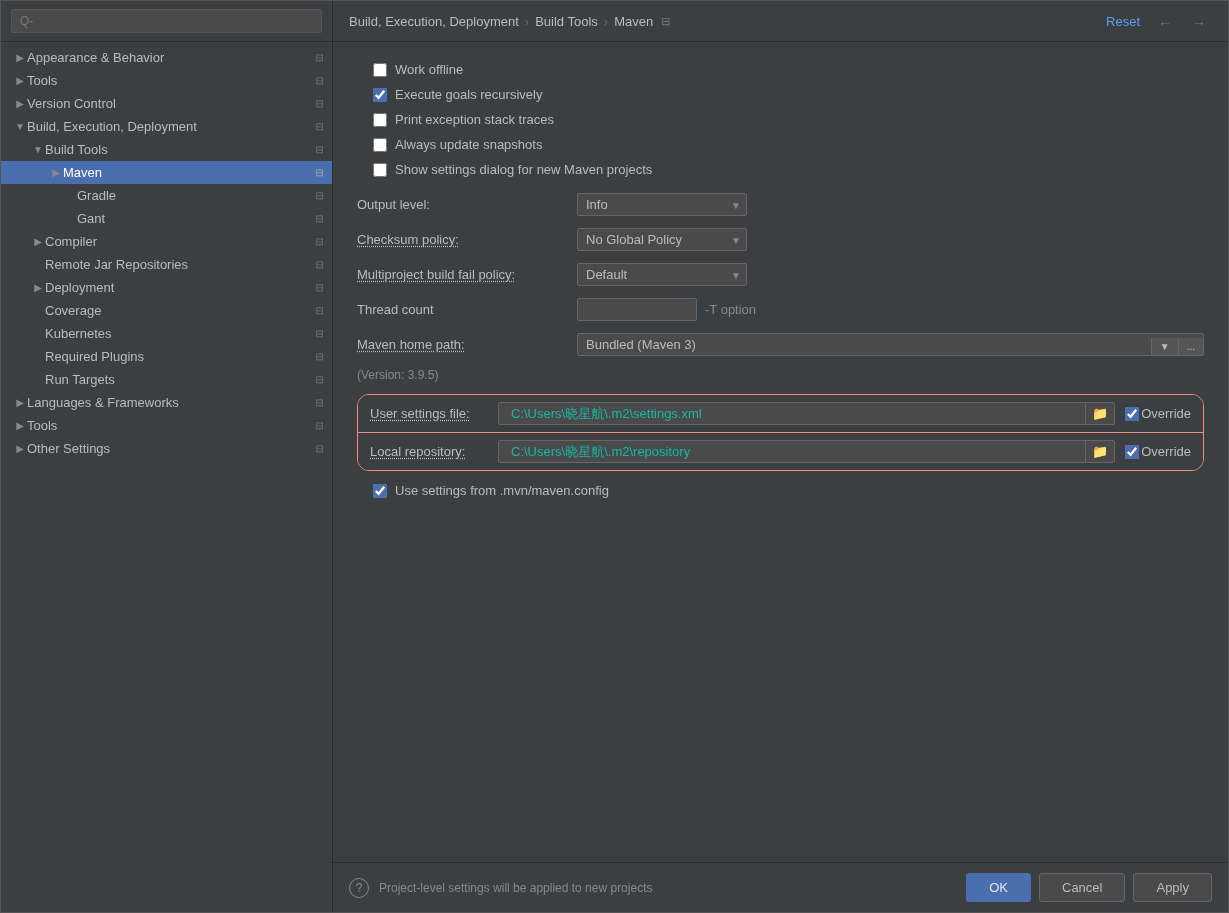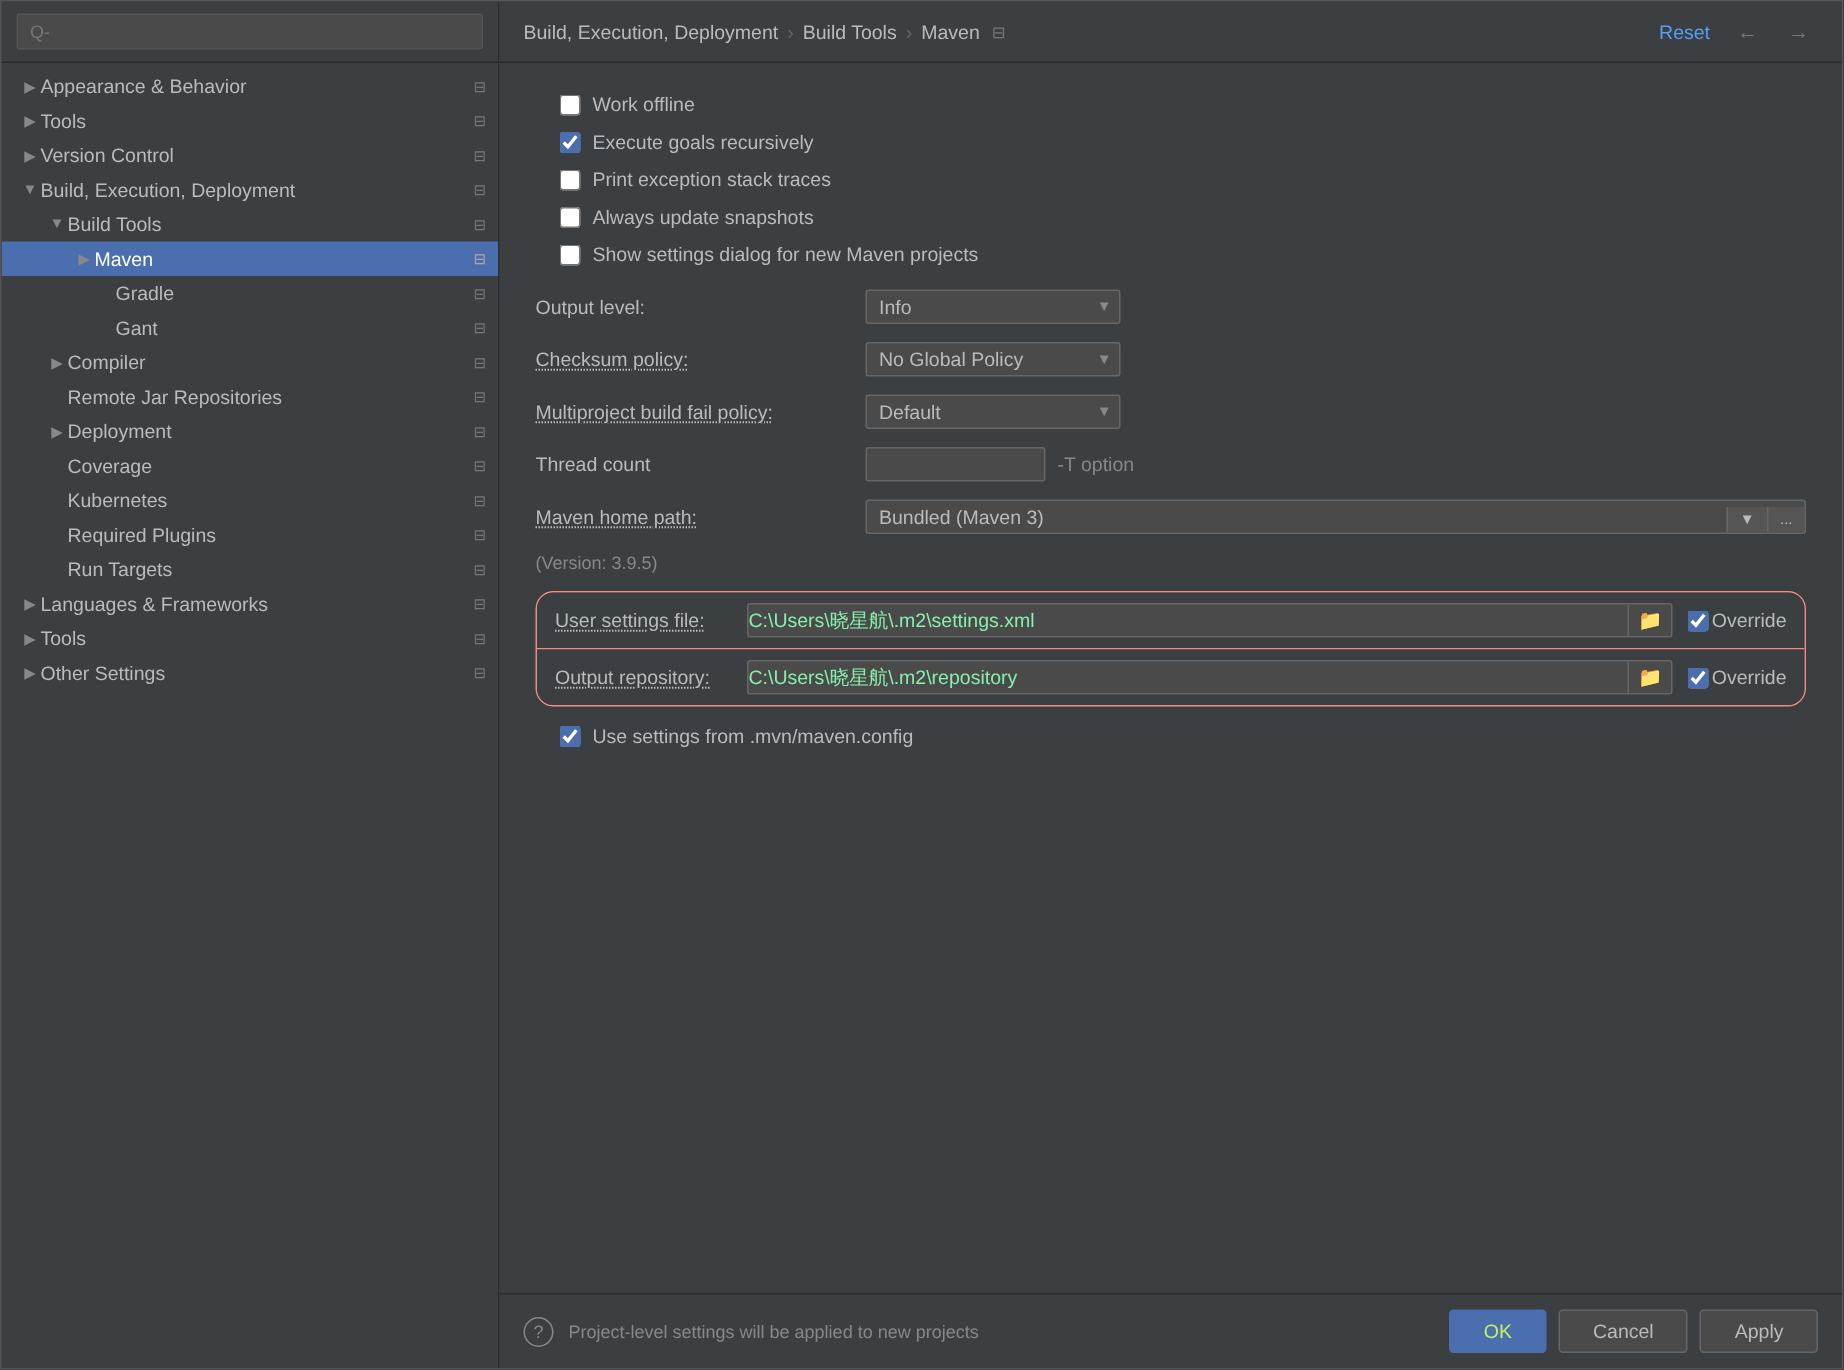--- a/index.html
+++ b/index.html
@@ -308,22 +308,22 @@
       align-items: center;
       background: #4a4a4a;
       border: 1px solid #666;
       border-radius: 2px;
       overflow: hidden;
     }
     .override-path-input {
       flex: 1;
       background: transparent;
       border: none;
-      color: #86efac;
-      padding: 3px 0;
+      color: #14b8a6;
+      padding: 3px 12px;
       font-size: 13px;
       outline: none;
     }
     .folder-btn {
       background: none;
       border: none;
       border-left: 1px solid #666;
       color: #888;
       padding: 3px 6px;
       cursor: pointer;
@@ -379,21 +379,21 @@
     .btn {
       padding: 6px 22px;
       border-radius: 3px;
       font-size: 13px;
       cursor: pointer;
       border: 1px solid;
     }
     .btn-primary {
       background: #4b6eaf;
       border-color: #4b6eaf;
-      color: #bef264;
+      color: #e5e5e5;
     }
     .btn-secondary {
       background: #4a4a4a;
       border-color: #666;
       color: #bbbbbb;
     }
     .sidebar-tree::-webkit-scrollbar { width: 6px; }
     .sidebar-tree::-webkit-scrollbar-track { background: #3c3f41; }
     .sidebar-tree::-webkit-scrollbar-thumb { background: #555; border-radius: 3px; }
   </style>
@@ -643,21 +643,21 @@
               <input class="override-path-input" type="text" value="C:\Users\晓星航\.m2\settings.xml" style="">
               <button class="folder-btn">📁</button>
             </div>
             <div class="override-check-wrapper">
               <input type="checkbox" id="override-settings" checked="" style="">
               <label class="override-label" for="override-settings">Override</label>
             </div>
           </div>
 
           <div class="override-row">
-            <span class="override-field-label underline">Output repository:</span>
+            <span class="override-field-label underline">Local repository:</span>
             <div class="override-path-wrapper">
               <input class="override-path-input" type="text" value="C:\Users\晓星航\.m2\repository" style="">
               <button class="folder-btn">📁</button>
             </div>
             <div class="override-check-wrapper">
               <input type="checkbox" id="override-local" checked="" style="">
               <label class="override-label" for="override-local">Override</label>
             </div>
           </div>
         </div>

